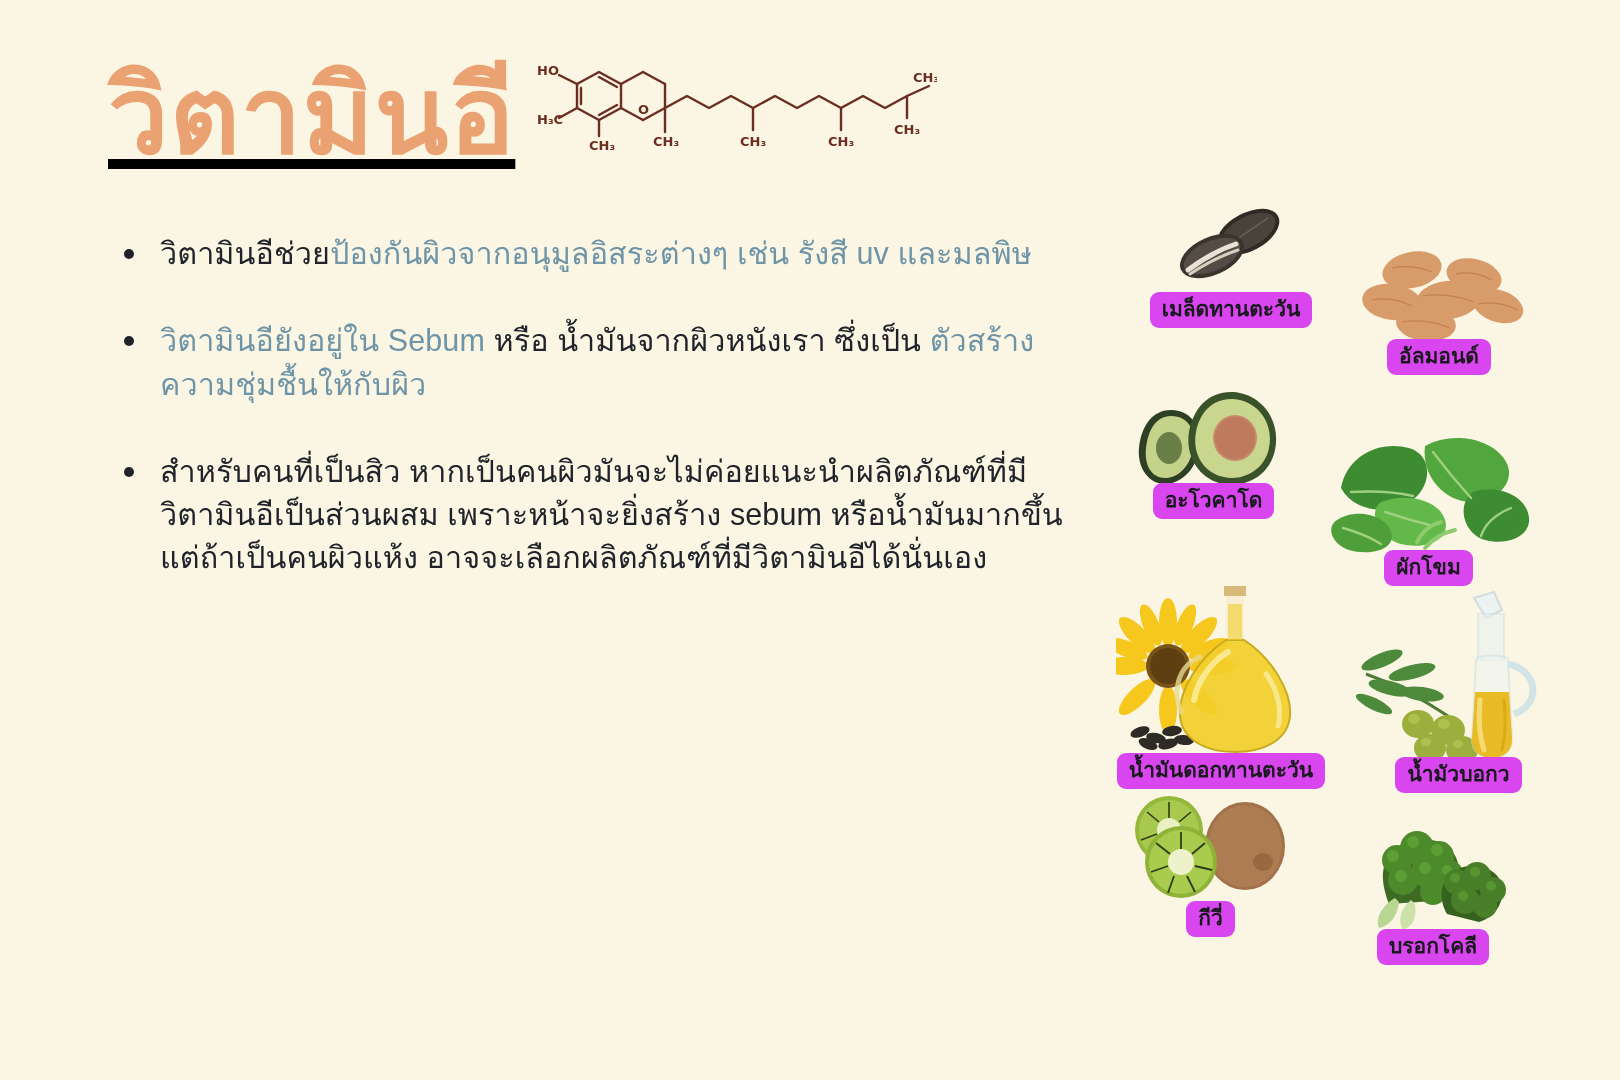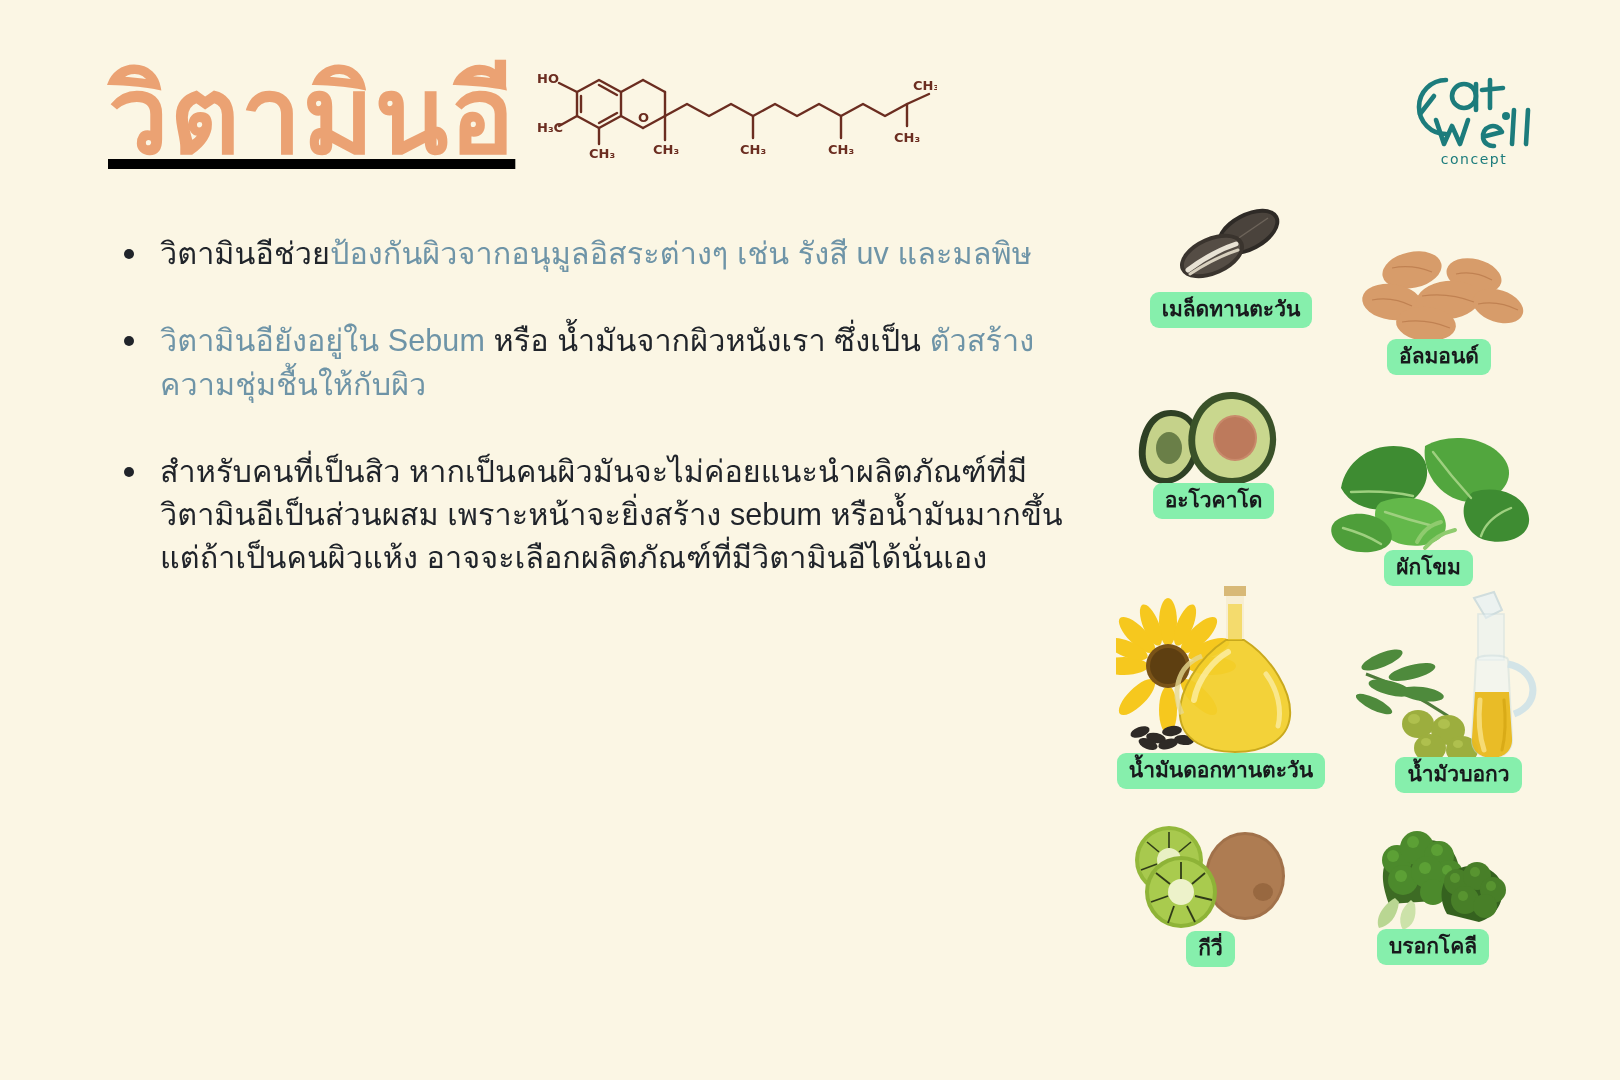--- a/index.html
+++ b/index.html
@@ -33,21 +33,21 @@
     font-size: 108px;
     line-height: 1.0;
     font-weight: 700;
     color: #EBA273;
     letter-spacing: 1px;
     white-space: nowrap;
   }
 
   
   .molecule {
-    margin-bottom: 8px;
+    margin-bottom: 16px;
   }
   .molecule svg { display: block; }
 
   
   .logo {
     position: absolute;
     right: 62px;
     top: 58px;
     width: 168px;
     height: 112px;
@@ -93,40 +93,40 @@
   .food {
     position: absolute;
     text-align: center;
   }
   .food-art {
     position: relative;
     margin: 0 auto;
   }
   .food-label {
     display: inline-block;
-    background: #86efac;
+    background: #d946ef;
     border-radius: 9px;
     padding: 5px 12px 7px;
     font-size: 21px;
     font-weight: 700;
     color: #18191C;
     white-space: nowrap;
     line-height: 1.15;
     position: relative;
     z-index: 5;
   }
 
   
   .f-seeds   { left: 40px;  top: 0px;   width: 210px; }
   .f-almond  { left: 238px; top: 52px;  width: 230px; }
   .f-avocado { left: 20px;  top: 196px; width: 215px; }
   .f-spinach { left: 210px; top: 238px; width: 265px; }
   .f-sunoil  { left: 5px;   top: 386px; width: 260px; }
   .f-oliveoil{ left: 250px; top: 400px; width: 245px; }
-  .f-kiwi    { left: 22px;  top: 630px; width: 205px; }
+  .f-kiwi    { left: 22px;  top: 600px; width: 205px; }
   .f-broccoli{ left: 232px; top: 620px; width: 230px; }
 
   .lbl-seeds   { margin-top: -28px; }
   .lbl-almond  { margin-top: -18px; }
   .lbl-avocado { margin-top: -14px; font-family: Liberation Serif, serif; }
   .lbl-spinach { margin-top: -16px; }
   .lbl-sunoil  { margin-top: -12px; }
   .lbl-oliveoil{ margin-top: -22px; }
   .lbl-kiwi    { margin-top: -6px; }
   .lbl-broccoli{ margin-top: -8px; }
@@ -175,44 +175,20 @@
           <text x="116" y="84">CH₃</text>
           <text x="203" y="84">CH₃</text>
           <text x="291" y="84">CH₃</text>
           <text x="357" y="72">CH₃</text>
           <text x="376" y="20">CH₃</text>
         </g>
       </svg>
     </div>
   </div>
 
-  <div class="logo">
-    <svg width="168" height="112" viewBox="0 0 168 112">
-      <g fill="none" stroke="#1C7C7C" stroke-width="4.6" stroke-linecap="round" stroke-linejoin="round">
-
-        <path d="M56 22 A27 27 0 1 0 56 76"></path>
-        <line x1="44" y1="38" x2="30" y2="56"></line>
-
-        <circle cx="74" cy="38" r="12"></circle>
-        <line x1="86" y1="26" x2="86" y2="52"></line>
-
-        <line x1="100" y1="22" x2="100" y2="50"></line>
-        <line x1="92" y1="32" x2="113" y2="30"></line>
-
-        <polyline points="46,62 54,86 62,68 70,86 78,62"></polyline>
-
-        <path d="M96 78 L112 74 A10 10 0 1 0 104 88"></path>
-
-        <line x1="124" y1="52" x2="122" y2="86"></line>
-        <line x1="138" y1="52" x2="136" y2="86"></line>
-      </g>
-      <circle cx="116" cy="58" r="4" fill="#1C7C7C"></circle>
-      <text x="84" y="106" fill="#1C7C7C" font-family="'DejaVu Sans', sans-serif" font-size="14" letter-spacing="1.5" text-anchor="middle">concept</text>
-    </svg>
-  </div>
 
   <div class="bullets">
 
     <div class="bullet">
       <span class="dot"></span>
       <span>วิตามินอีช่วย</span><span class="hl">ป้องกันผิวจากอนุมูลอิสระต่างๆ เช่น รังสี uv และมลพิษ</span>
     </div>
 
     <div class="bullet">
       <span class="dot"></span>

